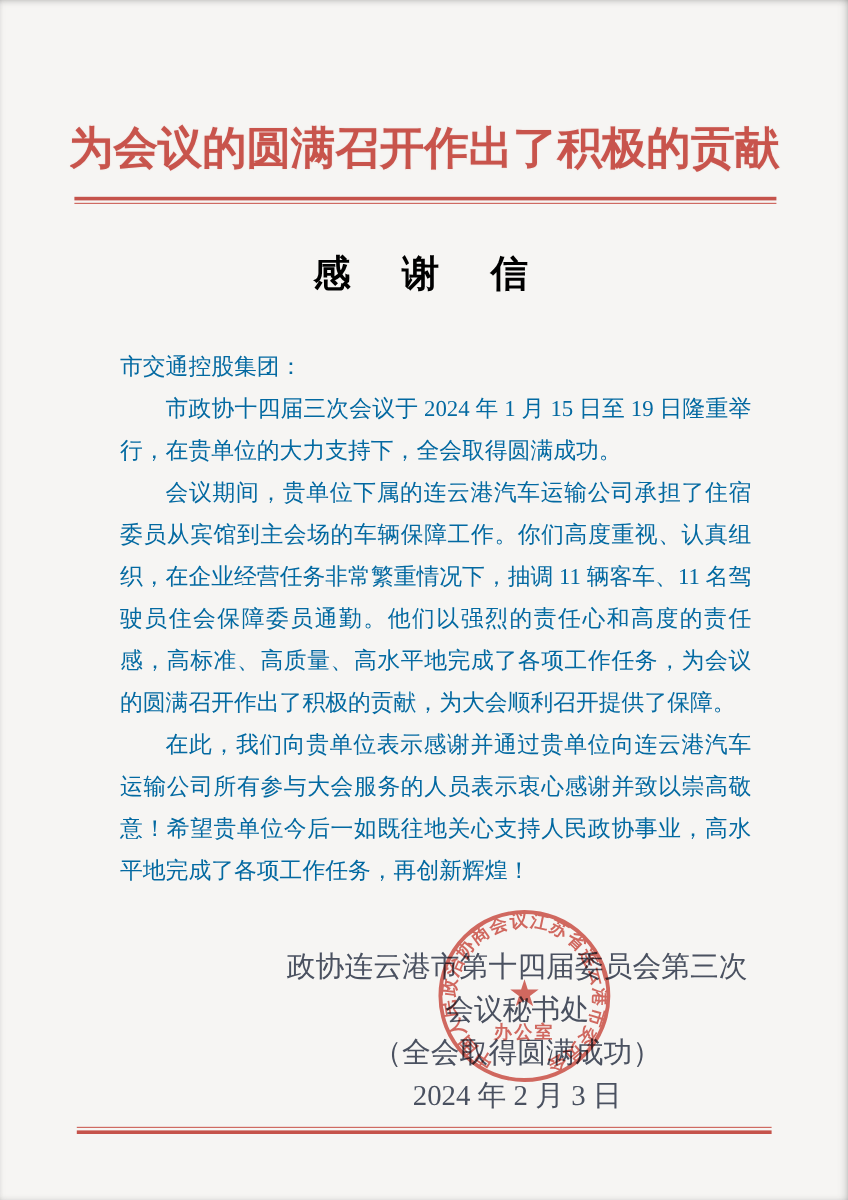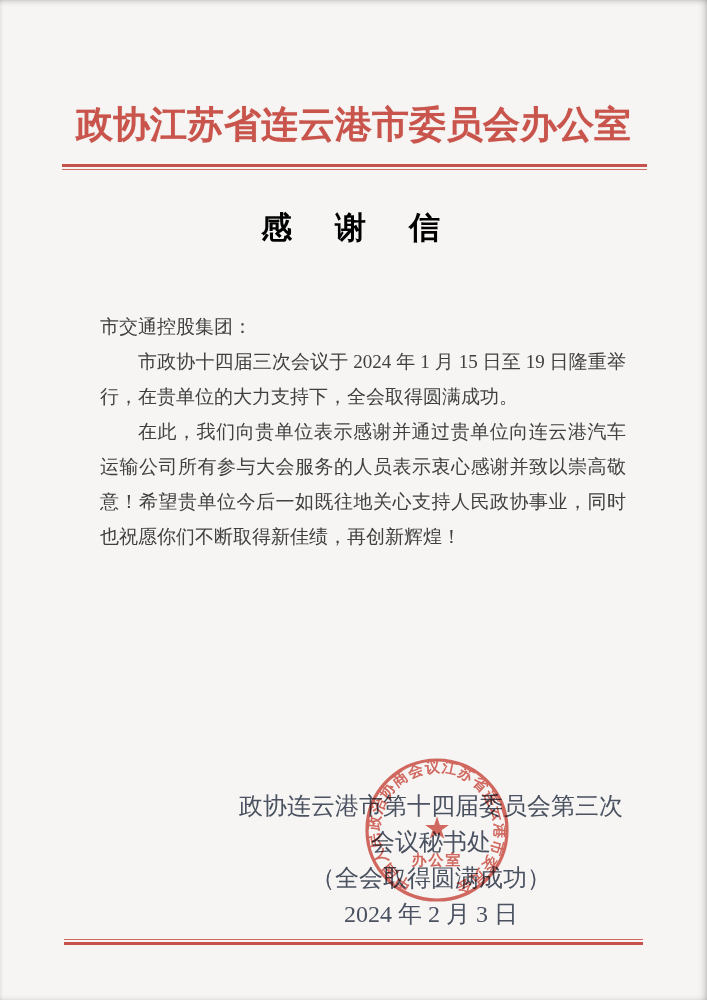--- a/index.html
+++ b/index.html
@@ -45,25 +45,25 @@
   .letter-title {
     margin-top: 37px;
     text-align: center;
     font-size: 31px;
     font-weight: bold;
     color: #000000;
     letter-spacing: 6px;
   }
   
   .letter-body {
-    margin: 60px 81px 0 100px;
+    margin: 40px 81px 0 100px;
     width: 526px;
     font-size: 19px;
     line-height: 35px;
-    color: #404040;
+    color: #0369a1;
     text-align: justify;
   }
   .letter-body .salutation { text-indent: 0; }
   .letter-body .para { text-indent: 2em; }
   
   .signature {
     position: absolute;
     left: 228px;
     top: 788px;
     width: 406px;
@@ -86,33 +86,34 @@
   .seal text { fill: #d04b41; font-family: "Liberation Serif", "DejaVu Serif", serif; }
   .seal .arc-text { font-size: 15px; font-weight: bold; letter-spacing: 1px; }
   .seal .star { font-size: 27px; text-anchor: middle; }
   .seal .center-text { font-size: 15px; font-weight: bold; text-anchor: middle; letter-spacing: 2px; }
 </style>
 </head>
 <body>
 
 <div class="page">
 
-  <h1 class="letterhead">政协江苏省连云港市委员会办公室</h1>
+  <h1 class="letterhead">为会议的圆满召开作出了积极的贡献</h1>
 
   <div class="rule rule-top">
     <i class="thick"></i>
     <i class="thin"></i>
   </div>
 
   <h2 class="letter-title">感　谢　信</h2>
 
   <main class="letter-body">
     <p class="salutation">市交通控股集团：</p>
     <p class="para">市政协十四届三次会议于 2024 年 1 月 15 日至 19 日隆重举行，在贵单位的大力支持下，全会取得圆满成功。</p>
-    <p class="para">在此，我们向贵单位表示感谢并通过贵单位向连云港汽车运输公司所有参与大会服务的人员表示衷心感谢并致以崇高敬意！希望贵单位今后一如既往地关心支持人民政协事业，同时也祝愿你们不断取得新佳绩，再创新辉煌！</p>
+    <p class="para">会议期间，贵单位下属的连云港汽车运输公司承担了住宿委员从宾馆到主会场的车辆保障工作。你们高度重视、认真组织，在企业经营任务非常繁重情况下，抽调 11 辆客车、11 名驾驶员住会保障委员通勤。他们以强烈的责任心和高度的责任感，高标准、高质量、高水平地完成了各项工作任务，为会议的圆满召开作出了积极的贡献，为大会顺利召开提供了保障。</p>
+    <p class="para">在此，我们向贵单位表示感谢并通过贵单位向连云港汽车运输公司所有参与大会服务的人员表示衷心感谢并致以崇高敬意！希望贵单位今后一如既往地关心支持人民政协事业，高水平地完成了各项工作任务，再创新辉煌！</p>
   </main>
 
   <div class="signature">
     <p>政协连云港市第十四届委员会第三次会议秘书处</p>
     <p>（全会取得圆满成功）</p>
     <p>2024 年 2 月 3 日</p>
   </div>
 
   <svg class="seal" viewBox="0 0 150 150" xmlns="http://www.w3.org/2000/svg">
     <defs>

